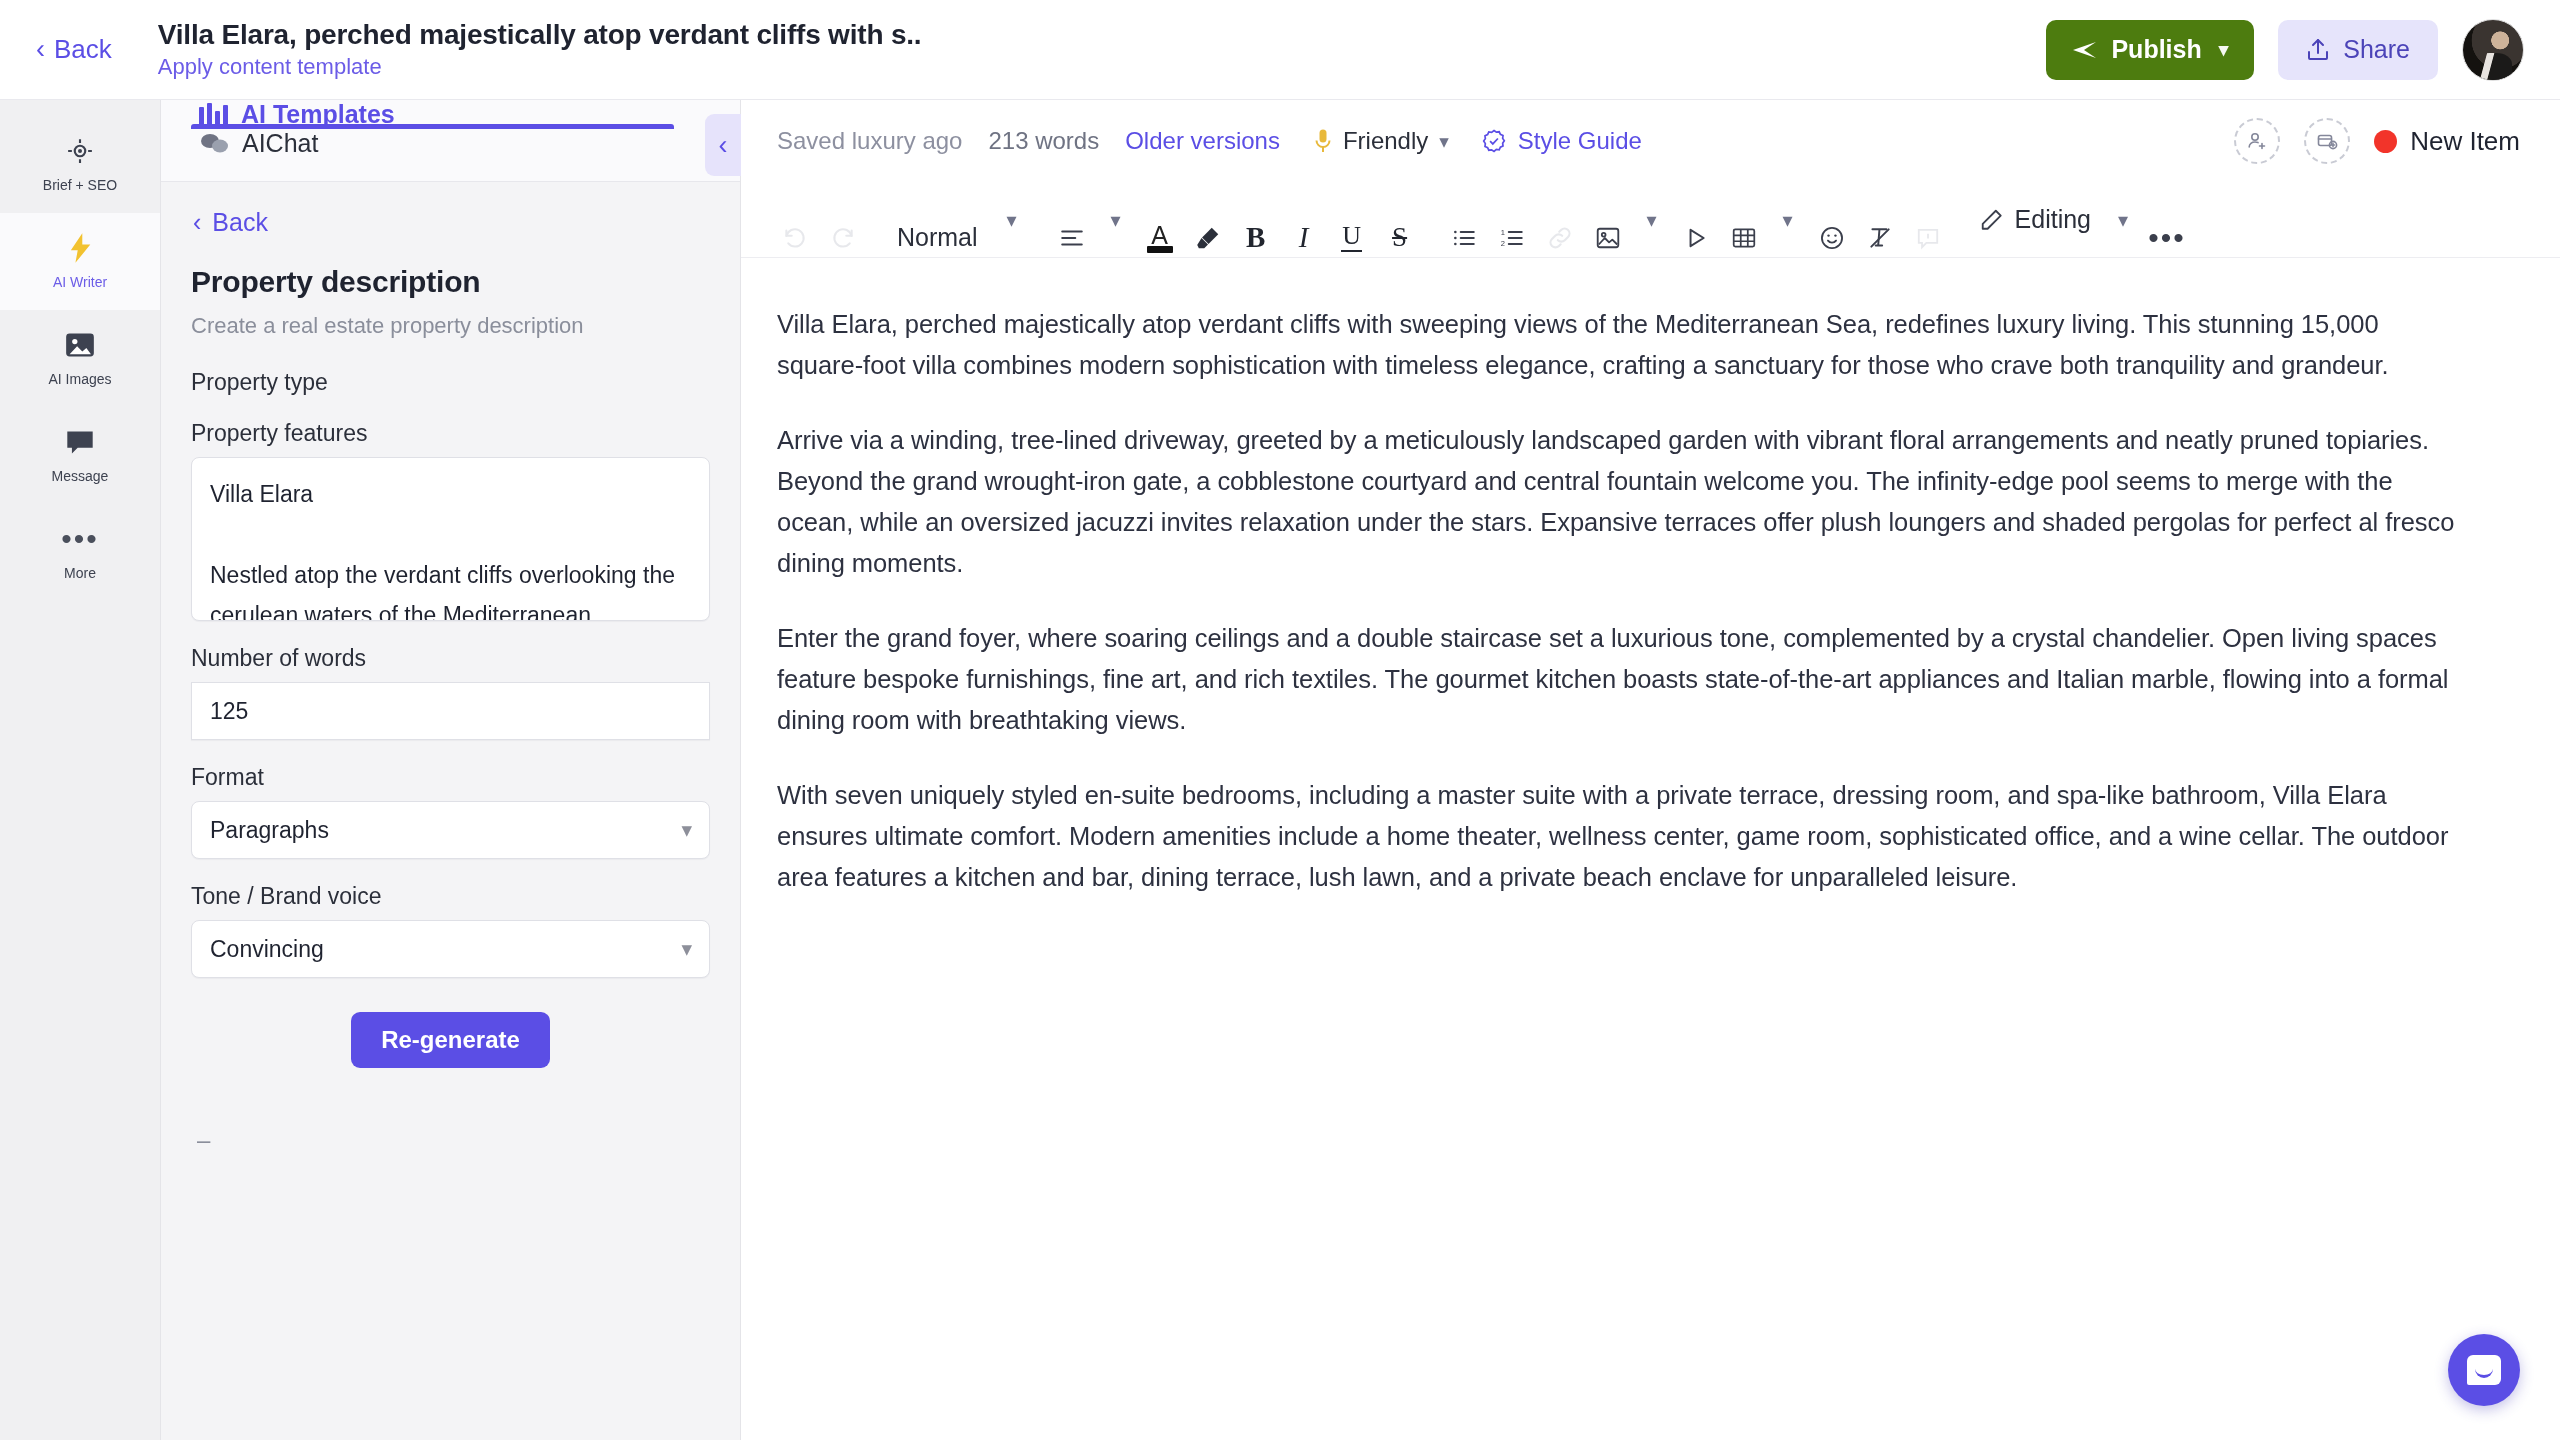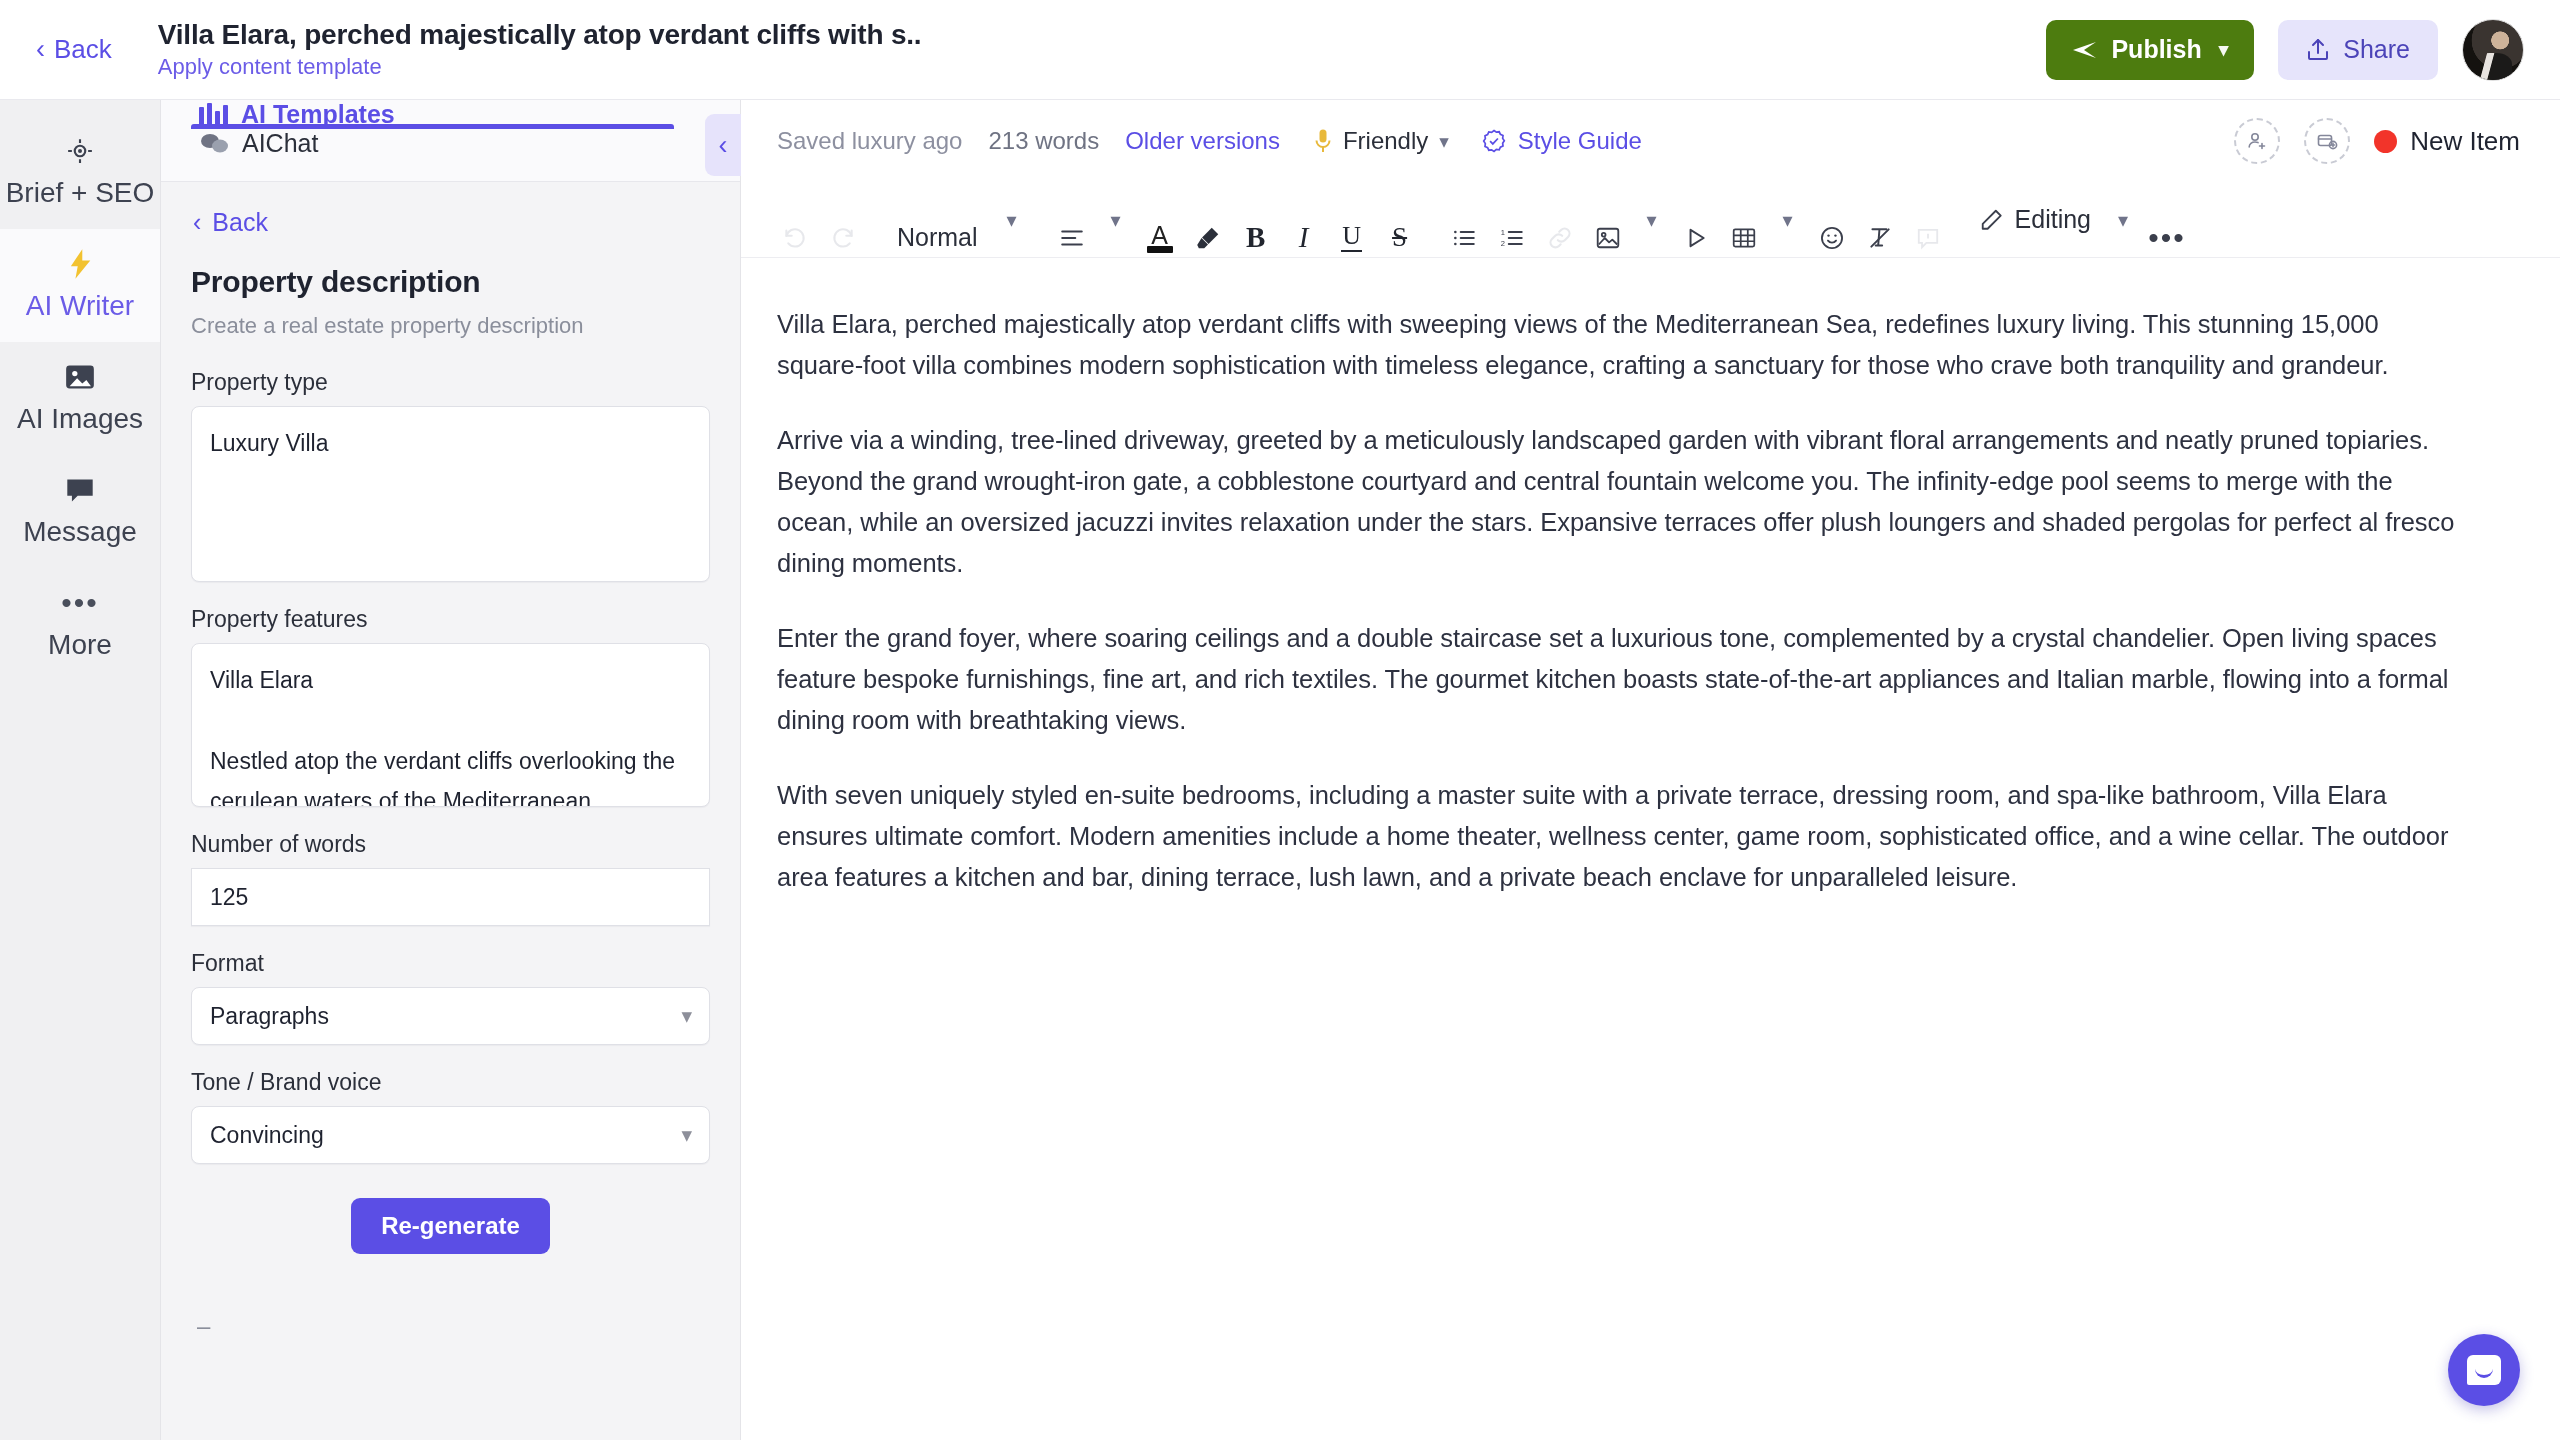--- a/index.html
+++ b/index.html
@@ -62,21 +62,21 @@
   
   .rail {
     width: 161px; flex: 0 0 161px; background: #f0f0f2;
     border-right: 1px solid #e4e4e8;
     padding-top: 16px; display: flex; flex-direction: column; align-items: stretch;
   }
   .rail-item {
     display: flex; flex-direction: column; align-items: center; gap: 9px;
     padding: 18px 4px 20px; cursor: pointer; color: #3d4250;
   }
-  .rail-item .ri-label { font-size: 28px; }
+  .rail-item .ri-label { font-size: 14px; }
   .rail-item.active { background: #fafafc; }
   .rail-item.active .ri-label { color: #6b5ce7; }
   .rail-icon { height: 34px; display:flex; align-items:center; justify-content:center; }
   .dots-icon { letter-spacing: 2px; font-size: 30px; line-height: 12px; color:#4a4f5c; }
 
   
   .panel {
     width: 580px; flex: 0 0 580px; background: #f4f4f6;
     border-right: 1px solid #e4e4e8;
     display: flex; flex-direction: column; position: relative;
@@ -325,21 +325,20 @@
         <div class="panel-back">
           <span>‹</span>
           <span>Back</span>
         </div>
 
         <div class="panel-h1">Property description</div>
         <div class="panel-sub">Create a real estate property description</div>
 
         <div class="field">
           <div class="field-label">Property type</div>
-          <textarea class="ta h-big" style="">Luxury Villa</textarea>
         </div>
 
         <div class="field">
           <div class="field-label">Property features</div>
           <textarea class="ta h-med" style="">Villa Elara
 
 Nestled atop the verdant cliffs overlooking the cerulean waters of the Mediterranean</textarea>
         </div>
 
         <div class="field">

